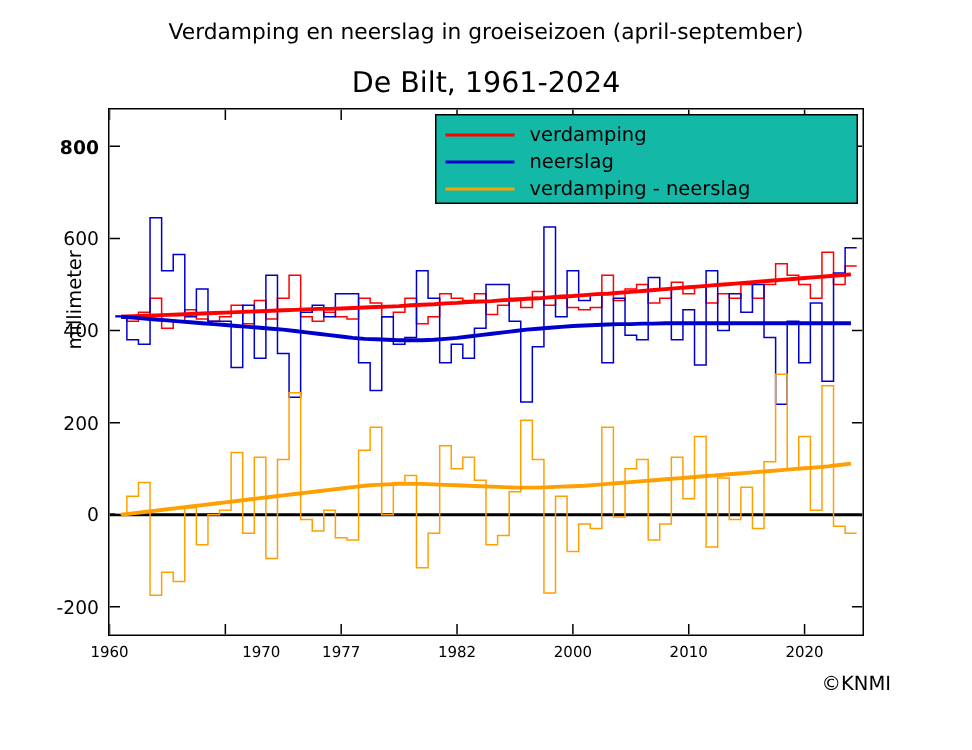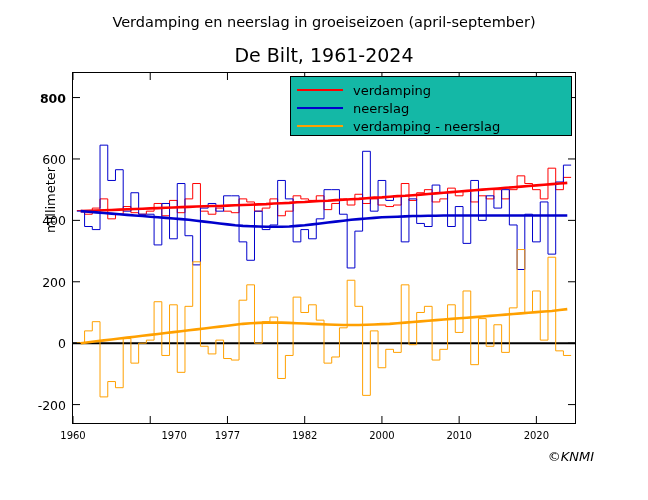--- a/index.html
+++ b/index.html
@@ -65,21 +65,20 @@
     padding:4px 6px;
   }
   .legrow{display:flex;align-items:center;height:18px;}
   .legline{width:46px;height:0;border-top:2px solid #000;margin-right:10px;}
   .legtext{font-size:13px;}
 
   .credit{
     position:absolute;
     right:54px;top:449px;
     font-size:13px;
-    font-style:italic;
   }
 </style>
 </head>
 <body>
 
 <div id="root">
 
   <div class="title1">Verdamping en neerslag in groeiseizoen (april-september)</div>
   <div class="title2">De Bilt, 1961-2024</div>
 

